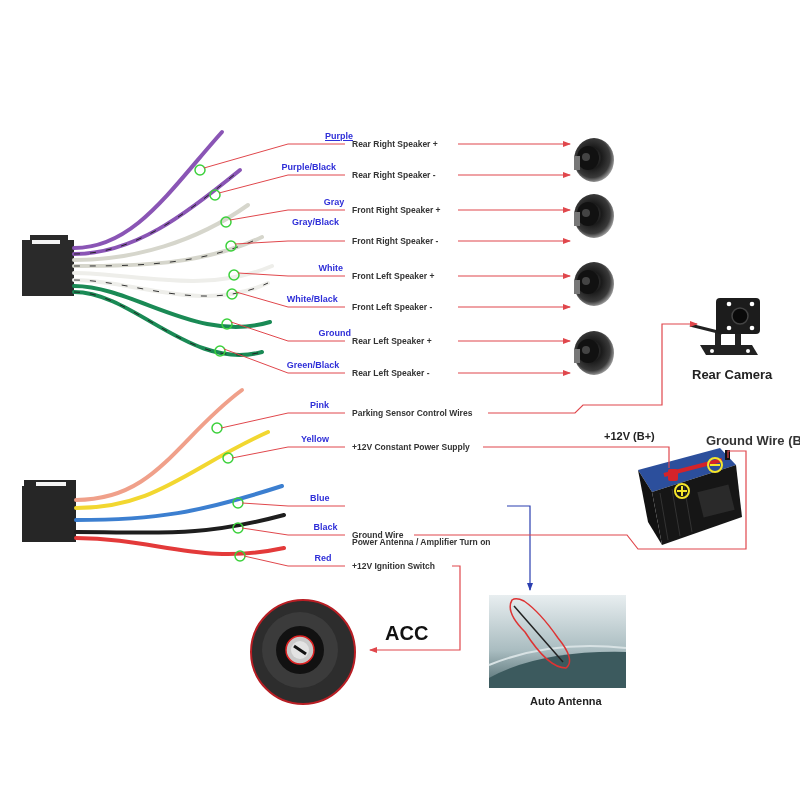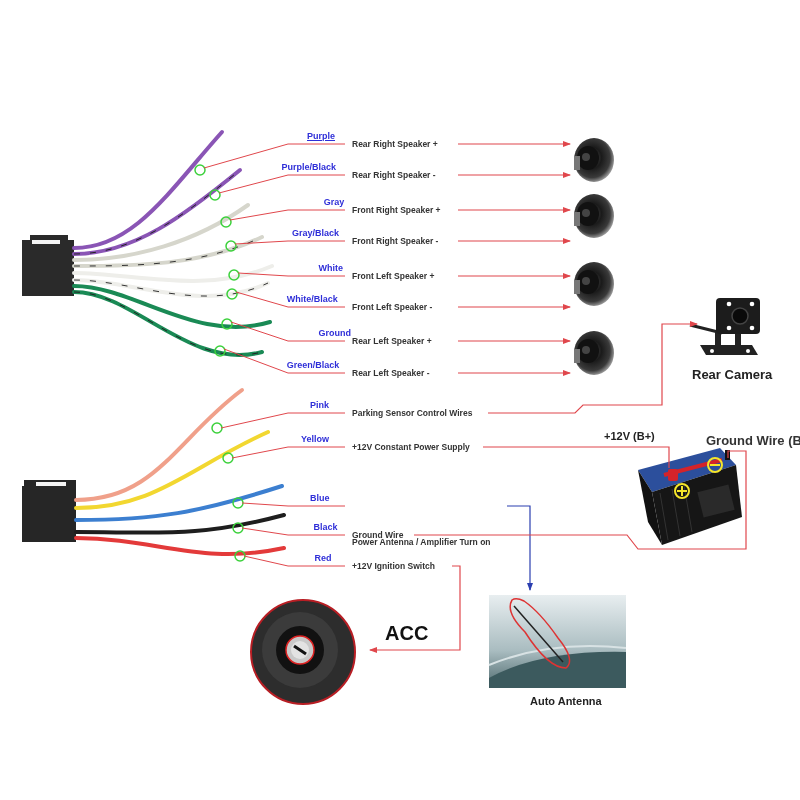--- a/index.html
+++ b/index.html
@@ -184,27 +184,27 @@
     <g id="routes">
         <polyline points="488,413 575,413 583,405 662,405 662,324 697,324" stroke="#e0474c" stroke-width="1.2" fill="none" marker-end="url(#arrowR)"></polyline>
         <polyline points="483,447 669,447 669,468" stroke="#e0474c" stroke-width="1.2" fill="none"></polyline>
         <polyline points="507,506 530,506 530,590" stroke="#2b3fb0" stroke-width="1.2" fill="none" marker-end="url(#arrowB)"></polyline>
         <polyline points="414,535 627,535 638,549 746,549 746,451 728,451 728,458" stroke="#e0474c" stroke-width="1.2" fill="none"></polyline>
         <polyline points="452,566 460,566 460,650 370,650" stroke="#e0474c" stroke-width="1.2" fill="none" marker-end="url(#arrowR)"></polyline>
       </g>
   </svg>
 
   <div id="labels">
-      <div class="lbl color-lbl" style="left: 307px; top: 131px; text-decoration: underline;">Purple</div>
+      <div class="lbl color-lbl" style="left: 325px; top: 131px; text-decoration: underline;">Purple</div>
       <div class="lbl func-lbl" style="left: 352px; top: 139px;">Rear Right Speaker +</div>
       <div class="lbl color-lbl" style="left: 281.4px; top: 162px;">Purple/Black</div>
       <div class="lbl func-lbl" style="left: 352px; top: 170px;">Rear Right Speaker -</div>
       <div class="lbl color-lbl" style="left: 323.8px; top: 197px;">Gray</div>
       <div class="lbl func-lbl" style="left: 352px; top: 205px;">Front Right Speaker +</div>
-      <div class="lbl color-lbl" style="left: 292px; top: 228px;">Gray/Black</div>
+      <div class="lbl color-lbl" style="left: 292px; top: 217px;">Gray/Black</div>
       <div class="lbl func-lbl" style="left: 352px; top: 236px;">Front Right Speaker -</div>
       <div class="lbl color-lbl" style="left: 318.5px; top: 263px;">White</div>
       <div class="lbl func-lbl" style="left: 352px; top: 271px;">Front Left Speaker +</div>
       <div class="lbl color-lbl" style="left: 286.7px; top: 294px;">White/Black</div>
       <div class="lbl func-lbl" style="left: 352px; top: 302px;">Front Left Speaker -</div>
       <div class="lbl color-lbl" style="left: 318.5px; top: 328px;">Ground</div>
       <div class="lbl func-lbl" style="left: 352px; top: 336px;">Rear Left Speaker +</div>
       <div class="lbl color-lbl" style="left: 286.7px; top: 360px;">Green/Black</div>
       <div class="lbl func-lbl" style="left: 352px; top: 368px;">Rear Left Speaker -</div>
       <div class="lbl color-lbl" style="left: 310px; top: 400px;">Pink</div>

